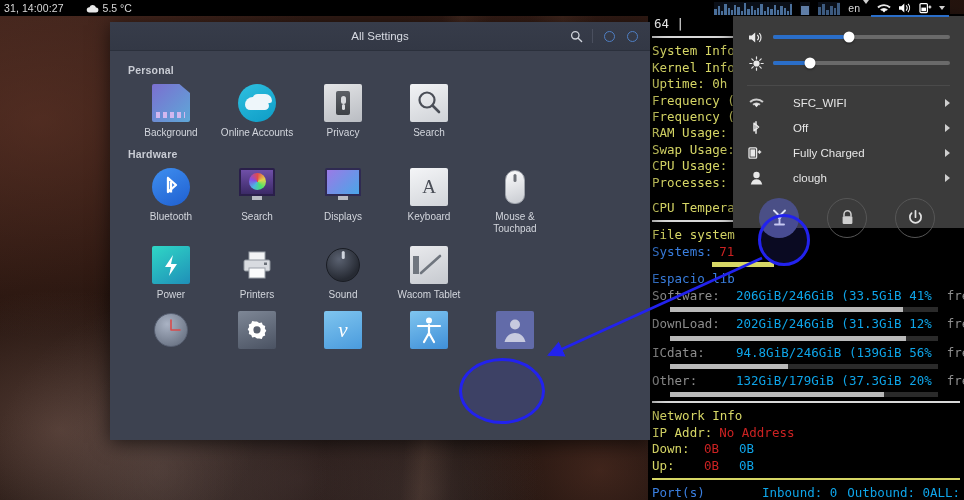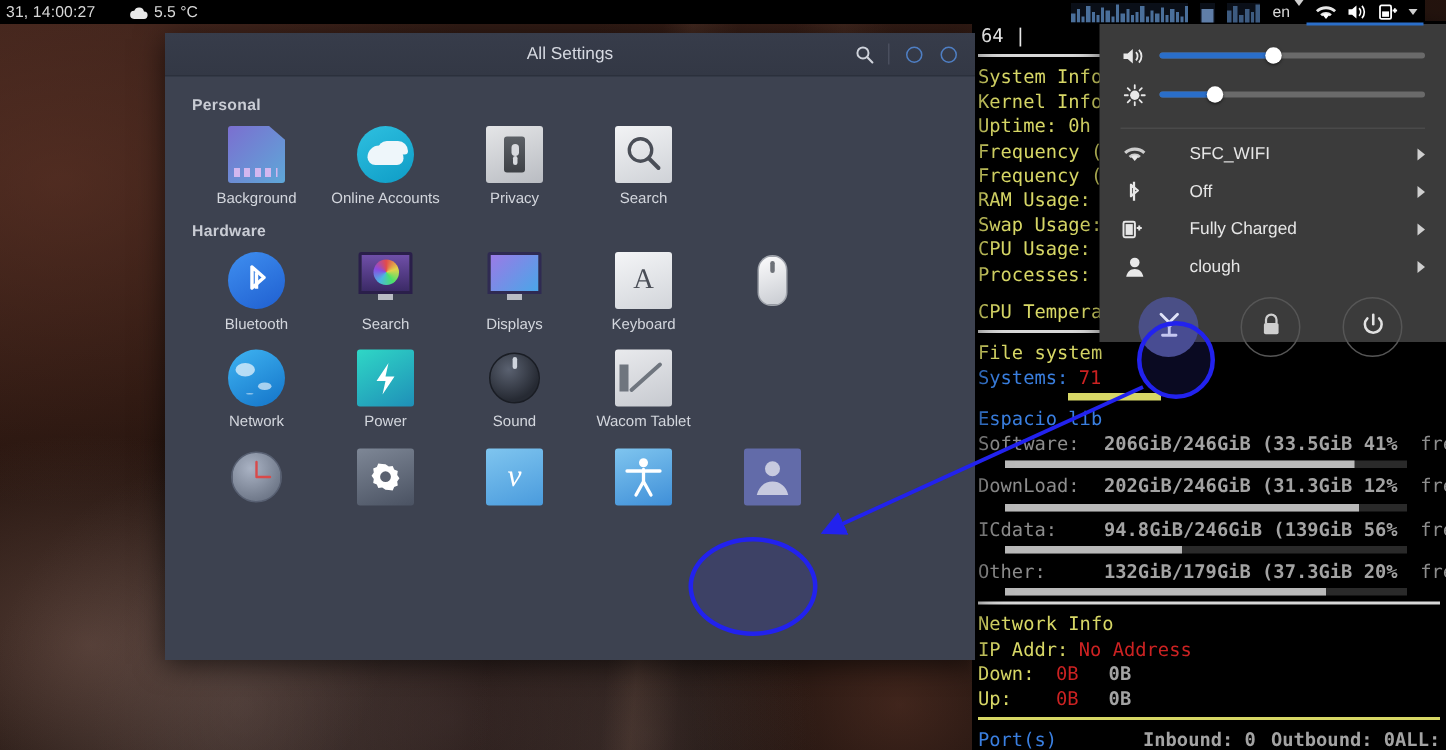--- a/index.html
+++ b/index.html
@@ -175,21 +175,21 @@
     font-size: 12.5px; line-height: 16.4px;
     z-index: 15; overflow: hidden;
     padding: 2px 4px 4px 4px;
   }
   .ck-hdr { color:#e8e8e8; padding-left:2px; }
   .ck-rule { height:2px; background:#d8d8d8; margin:4px 0 5px 0; }
   .ck-rule.yellow { background:#d7d766; }
   .ck-y { color:#d7d766; }
   .ck-b { color:#3a7fe0; }
   .ck-r { color:#cc2222; }
-  .ck-w { color:#a3a3a3;font-weight:bold; }
+  .ck-w { color:#0ea5e9; }
   .ck-grey { color:#8d8d8d; }
   .ck-row { white-space: pre; }
   .ck-bar { height:5px; background:#2a2a2a; margin:3px 0 4px 18px; width:268px; }
   .ck-bar i { display:block; height:100%; background:#b9b9b9; }
   .ck-yellowbar{height:5px;background:#d7d766;width:62px;margin:2px 0 4px 60px;}
   .ck-gap { height: 9px; }
 
   
   #sys-menu {
     position: absolute; left: 733px; top: 16px; width: 231px; height: 212px;
@@ -381,32 +381,40 @@
       <div class="grid-item">
         <div class="gi-icon ic-keyboard">
           <span style="color:#4a4e57;font-size:19px;font-family:'Liberation Serif',serif;">A</span>
         </div>
         <div class="gi-label">Keyboard</div>
       </div>
       <div class="grid-item">
         <div class="gi-icon">
             <div class="ic-mouse"></div>
           </div>
-      </div>
-      <div class="grid-item">
-        <div class="gi-icon ic-network"></div>
-        <div class="gi-label">Network</div>
+        <div class="gi-label">Mouse &amp; Touchpad</div>
       </div>
       <div class="grid-item">
         <div class="gi-icon ic-power">
           <svg width="38" height="38" viewBox="0 0 38 38">
               <path d="M21 9 13 21h6l-2 9 8-12h-6z" fill="#fff"></path>
             </svg>
         </div>
         <div class="gi-label">Power</div>
+      </div>
+      <div class="grid-item">
+        <div class="gi-icon ic-printers">
+          <svg width="38" height="38" viewBox="0 0 38 38">
+            <rect x="11" y="6" width="16" height="9" fill="#f2f3f5" stroke="#9aa0a8"></rect>
+            <rect x="6" y="14" width="26" height="11" rx="1.5" fill="#d8dbe0" stroke="#8f959d"></rect>
+            <rect x="11" y="22" width="16" height="10" fill="#fafbfc" stroke="#9aa0a8"></rect>
+            <rect x="26" y="16.5" width="3" height="2.5" fill="#6a7078"></rect>
+          </svg>
+        </div>
+        <div class="gi-label">Printers</div>
       </div>
       <div class="grid-item">
         <div class="gi-icon">
             <div class="ic-sound"></div>
           </div>
         <div class="gi-label">Sound</div>
       </div>
       <div class="grid-item">
         <div class="gi-icon ic-wacom">
           <svg width="38" height="38" viewBox="0 0 38 38">

